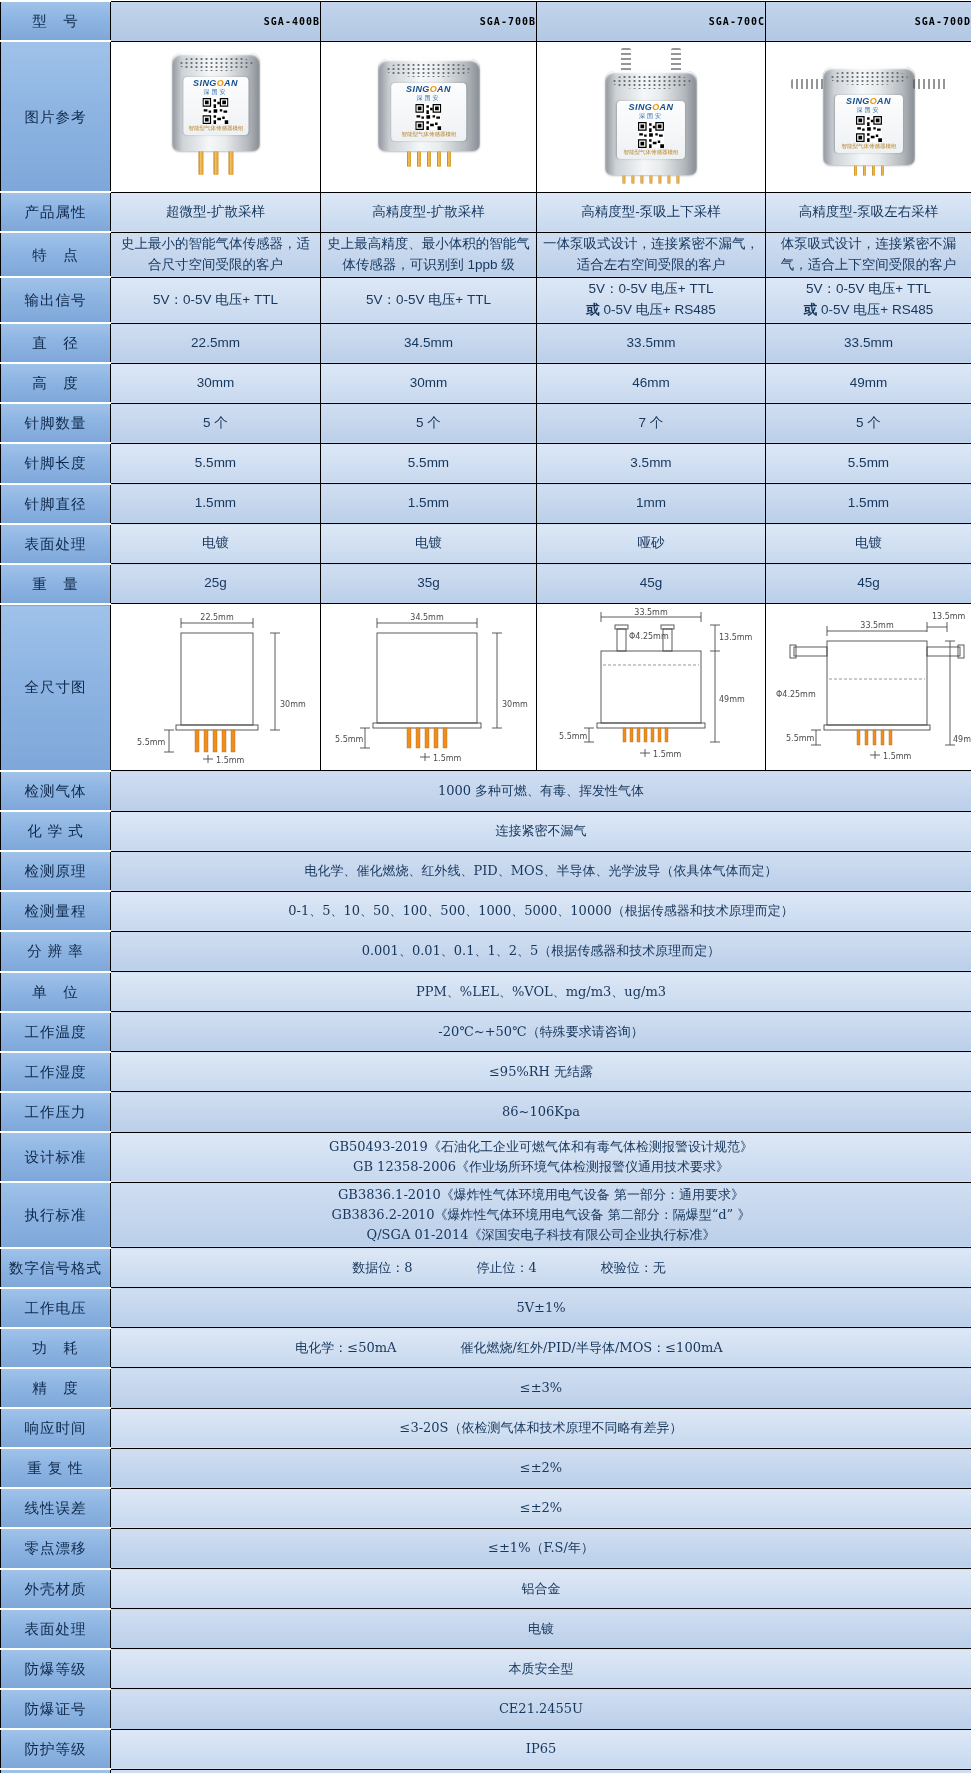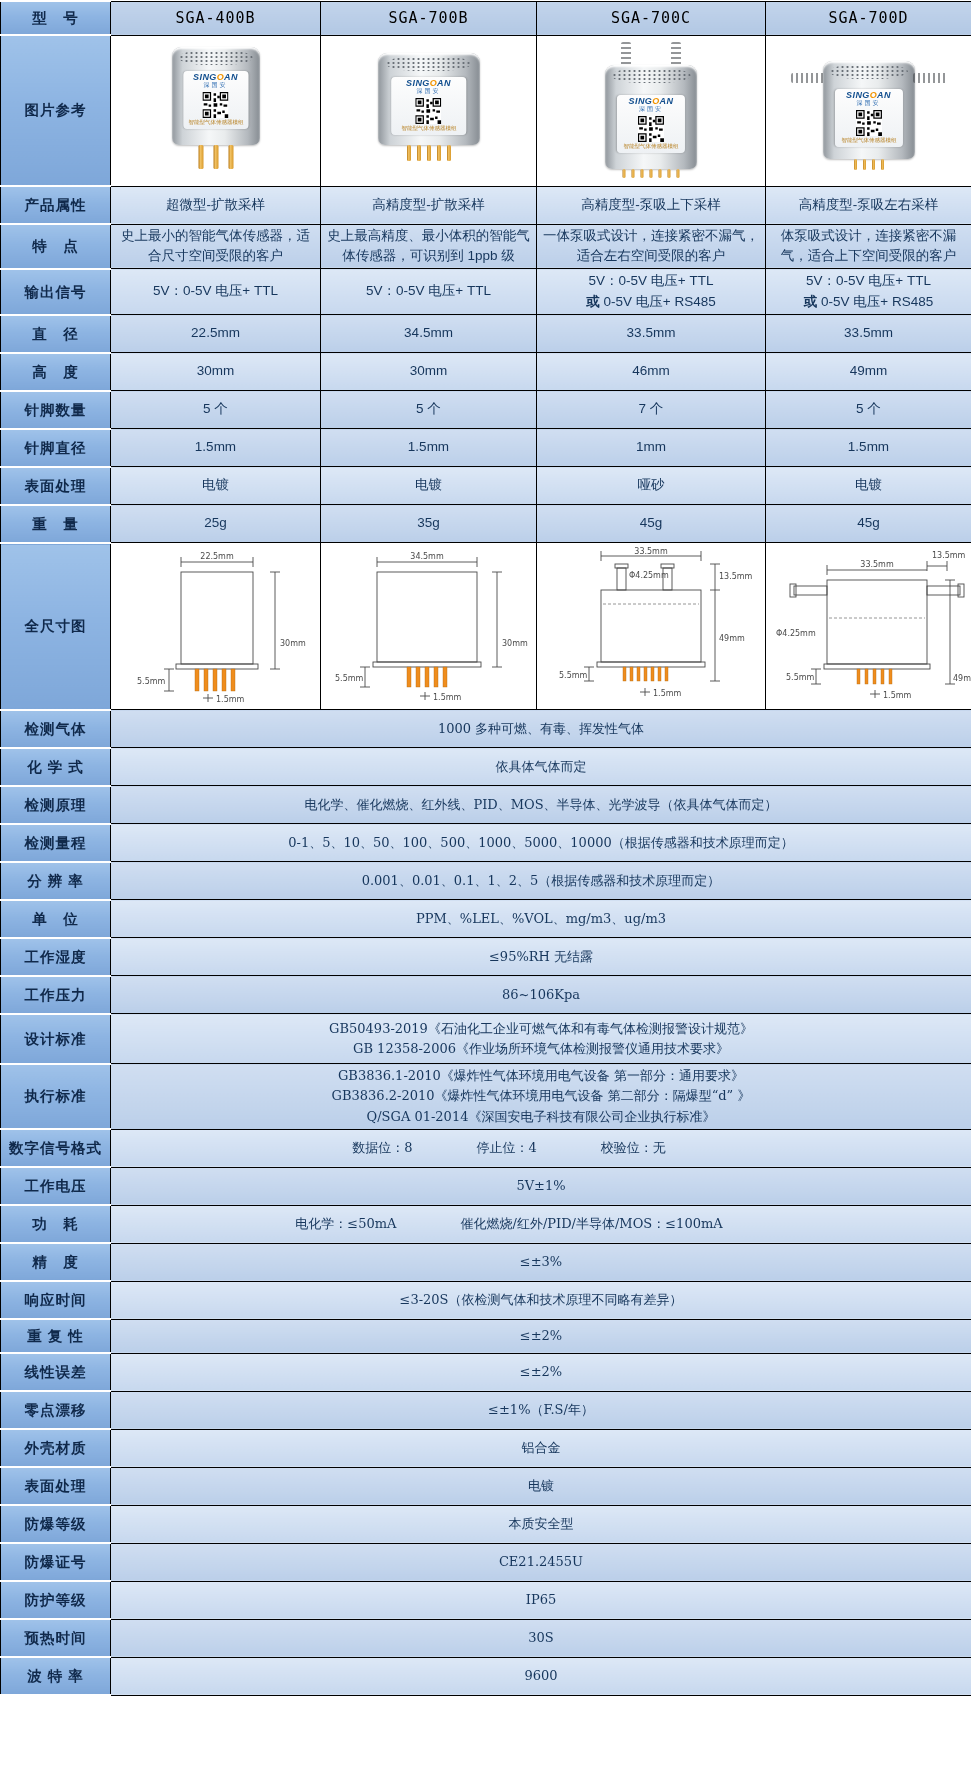--- a/index.html
+++ b/index.html
@@ -3,29 +3,29 @@
 <meta charset="utf-8">
 <style>
   html,body{margin:0;padding:0;background:#fff;}
   .page{width:971px;font-family:"Liberation Sans",sans-serif;}
   table{border-collapse:collapse;width:971px;table-layout:fixed;}
   td,th{padding:0;vertical-align:middle;}
 
   
   .lbl{
     background:linear-gradient(180deg,#9fc2e9 0%,#8db4e2 45%,#7ea7d9 100%);
-    font-weight:bold;color:#10294b;font-size:14.5px;text-align:center;
+    font-weight:normal;color:#10294b;font-size:14.5px;text-align:center;
     border:1px solid #000;border-top:2px solid #fff;border-bottom:2px solid #fff;
-    letter-spacing:1px;line-height:1.25;padding:2px 3px;
+    letter-spacing:1px;line-height:1.25;padding:10px 3px;
   }
   
   .model{
     background:linear-gradient(180deg,#c3d4eb,#b2c8e4);
-    font-family:"DejaVu Sans Mono",monospace;font-weight:normal;font-size:15px;color:#000;
-    border:1px solid #000;text-align:center;letter-spacing:1px;
+    font-family:"DejaVu Sans Mono",monospace;font-weight:bold;font-size:10px;color:#000;
+    border:1px solid #000;text-align:right;letter-spacing:1px;
   }
   
   .val{border:1px solid #000;text-align:center;font-size:13.5px;color:#16365c;line-height:1.55;padding:1px 6px;}
   tr.ra .val{background:linear-gradient(180deg,#dde8f6,#c7d8ee);}
   tr.rb .val{background:linear-gradient(180deg,#d0def1,#bbcfe9);}
   .img-cell{background:#fff !important;border:1px solid #000;}
   .sig2::first-letter{font-weight:bold;}
 
   
   .wval{
@@ -280,20 +280,27 @@
     <td class="val">30mm</td>
     <td class="val">46mm</td>
     <td class="val">49mm</td>
   </tr>
   <tr class="rb" style="height:38px">
     <td class="lbl">针脚数量</td>
     <td class="val">5 个</td>
     <td class="val">5 个</td>
     <td class="val">7 个</td>
     <td class="val">5 个</td>
+  </tr>
+  <tr class="ra" style="height:38px">
+    <td class="lbl">针脚长度</td>
+    <td class="val">5.5mm</td>
+    <td class="val">5.5mm</td>
+    <td class="val">3.5mm</td>
+    <td class="val">5.5mm</td>
   </tr>
   <tr class="rb" style="height:38px">
     <td class="lbl">针脚直径</td>
     <td class="val">1.5mm</td>
     <td class="val">1.5mm</td>
     <td class="val">1mm</td>
     <td class="val">1.5mm</td>
   </tr>
   <tr class="ra" style="height:38px">
     <td class="lbl">表面处理</td>
@@ -441,37 +448,41 @@
       </svg>
     </td>
   </tr>
 
   <tr class="rb" style="height:38px">
     <td class="lbl">检测气体</td>
     <td class="wval" colspan="4">1000 多种可燃、有毒、挥发性气体</td>
   </tr>
   <tr class="ra" style="height:38px">
     <td class="lbl">化 学 式</td>
-    <td class="wval" colspan="4">依具体气体而定</td>
+    <td class="wval" colspan="4">连接紧密不漏气</td>
   </tr>
   <tr class="rb" style="height:38px">
     <td class="lbl">检测原理</td>
     <td class="wval" colspan="4">电化学、催化燃烧、红外线、PID、MOS、半导体、光学波导（依具体气体而定）</td>
   </tr>
   <tr class="ra" style="height:38px">
     <td class="lbl">检测量程</td>
     <td class="wval" colspan="4">0-1、5、10、50、100、500、1000、5000、10000（根据传感器和技术原理而定）</td>
   </tr>
   <tr class="rb" style="height:38px">
     <td class="lbl">分 辨 率</td>
     <td class="wval" colspan="4">0.001、0.01、0.1、1、2、5（根据传感器和技术原理而定）</td>
   </tr>
   <tr class="ra" style="height:38px">
     <td class="lbl">单　位</td>
     <td class="wval" colspan="4">PPM、%LEL、%VOL、mg/m3、ug/m3</td>
+  </tr>
+  <tr class="rb" style="height:38px">
+    <td class="lbl">工作温度</td>
+    <td class="wval" colspan="4">-20℃~+50℃（特殊要求请咨询）</td>
   </tr>
   <tr class="ra" style="height:38px">
     <td class="lbl">工作湿度</td>
     <td class="wval" colspan="4">≤95%RH 无结露</td>
   </tr>
   <tr class="rb" style="height:38px">
     <td class="lbl">工作压力</td>
     <td class="wval" colspan="4">86~106Kpa</td>
   </tr>
   <tr class="ra" style="height:50px">

